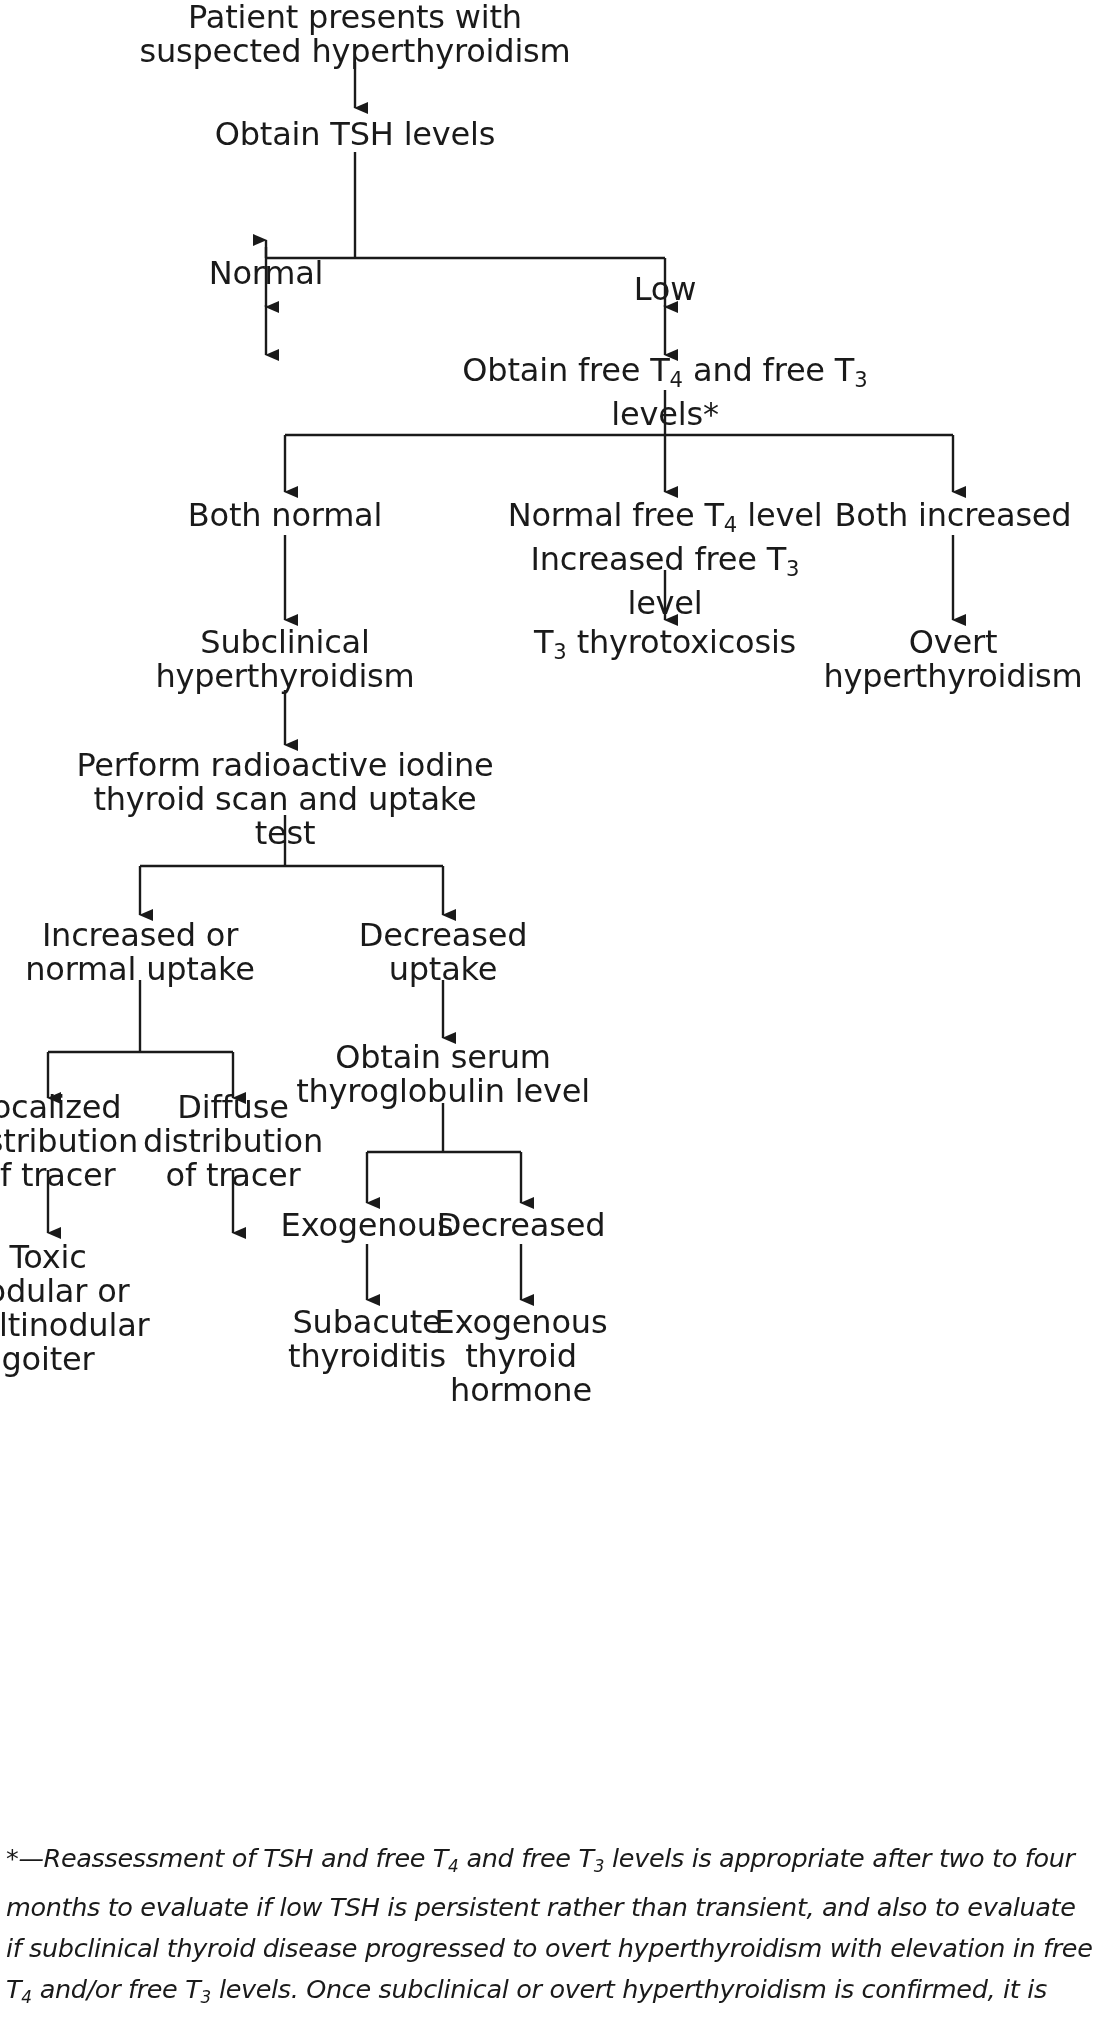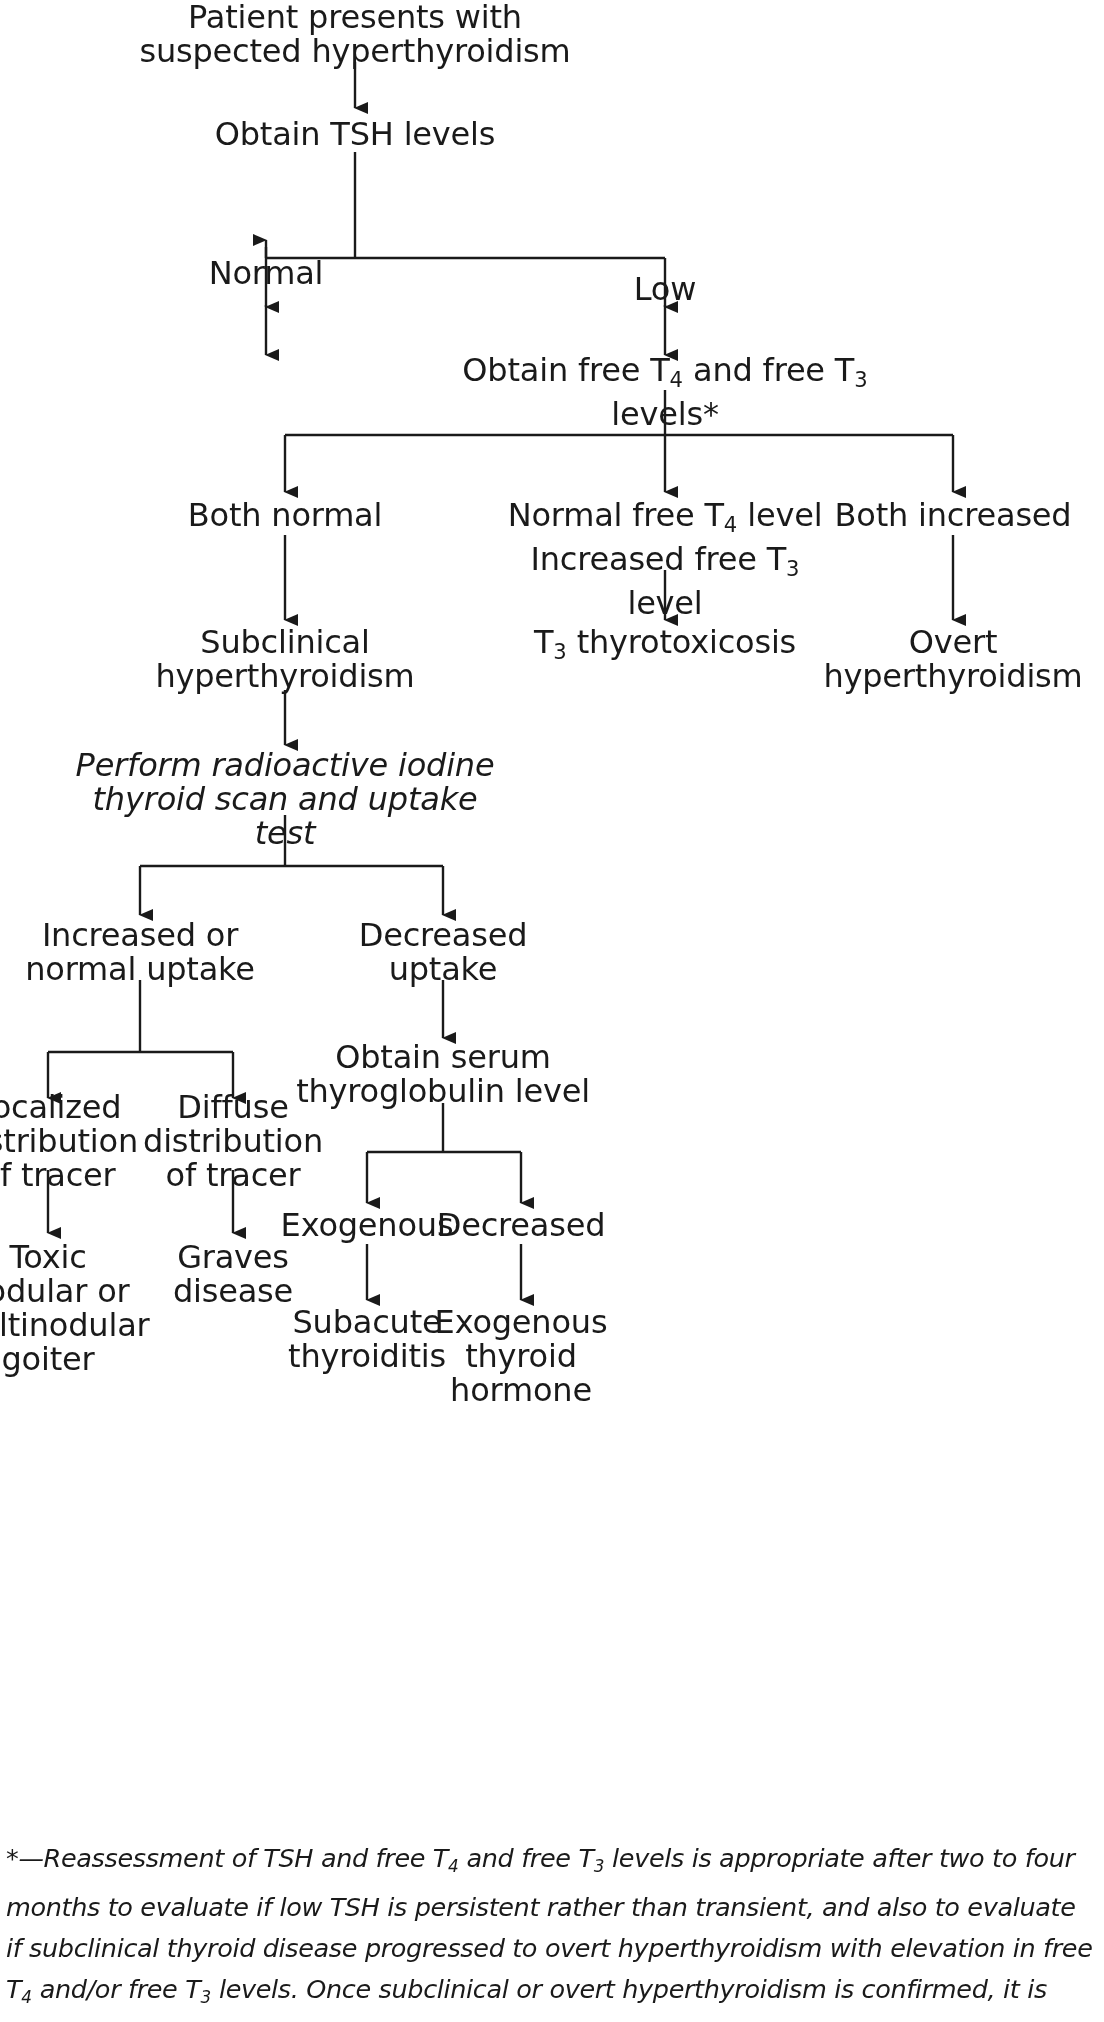--- a/index.html
+++ b/index.html
@@ -162,21 +162,21 @@
 
   <div class="node" style="left:953px; top:498px; width:300px;">Both increased</div>
 
   <div class="node" style="left:285px; top:625px; width:320px;">Subclinical
 hyperthyroidism</div>
 
   <div class="node" style="left:665px; top:625px; width:330px;">T<sub>3</sub> thyrotoxicosis</div>
 
   <div class="node" style="left:953px; top:625px; width:330px;">Overt hyperthyroidism</div>
 
-  <div class="node" style="left:285px; top:748px; width:420px;font-style:italic;">Perform radioactive iodine
+  <div class="node" style="left:285px; top:748px; width:420px;">Perform radioactive iodine
 thyroid scan and uptake test</div>
 
   <div class="node" style="left:140px; top:918px; width:300px;">Increased or
 normal uptake</div>
 
   <div class="node" style="left:443px; top:918px; width:260px;">Decreased
 uptake</div>
 
   <div class="node" style="left:443px; top:1040px; width:320px;">Obtain serum
 thyroglobulin level</div>
@@ -187,22 +187,20 @@
 
   <div class="node" style="left:233px; top:1090px; width:190px;text-align:center;">Diffuse
 distribution
 of tracer</div>
 
   <div class="node" style="left:48px; top:1240px; width:200px;">Toxic
 nodular or
 multinodular
 goiter</div>
 
-  <div class="node" style="left:233px; top:1240px; width:190px;">Graves
-disease</div>
 
   <div class="node" style="left:367px; top:1208px; width:180px;">Exogenous</div>
 
   <div class="node" style="left:521px; top:1208px; width:180px;">Decreased</div>
 
   <div class="node" style="left:367px; top:1305px; width:190px;">Subacute
 thyroiditis</div>
 
   <div class="node" style="left:521px; top:1305px; width:190px;">Exogenous
 thyroid

